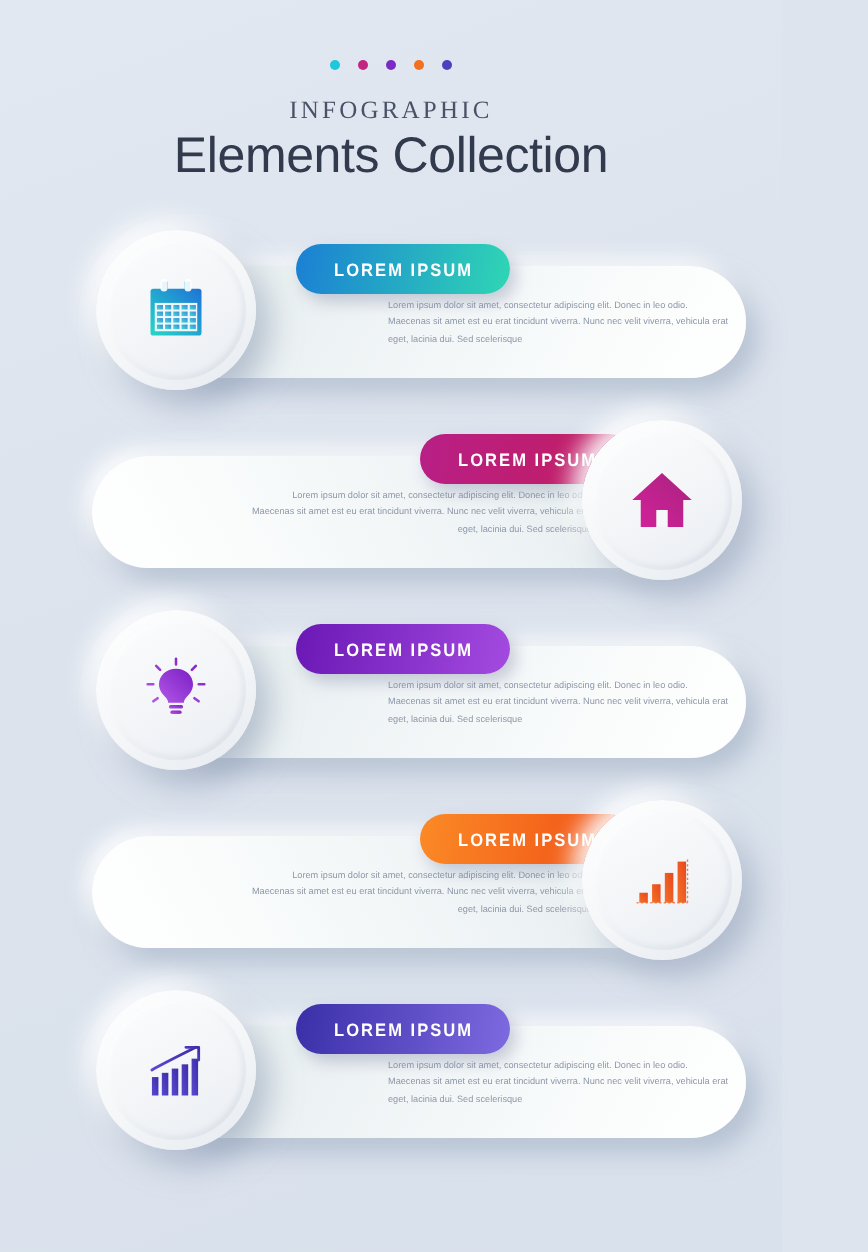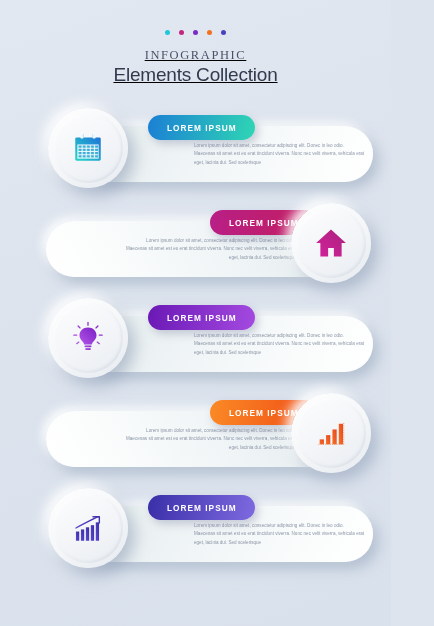--- a/index.html
+++ b/index.html
@@ -12,21 +12,20 @@
     background: #dde4ee;
     font-family: "Liberation Sans", sans-serif;
     overflow: hidden;
   }
   .page {
     position: relative;
     width: 391px;
     height: 626px;
     background: linear-gradient(160deg, #e2e8f1 0%, #dce3ed 45%, #d9e1ec 100%);
     box-sizing: border-box;
-    text-decoration: underline;
   }
 
   
   .header {
     padding-top: 30px;
     text-align: center;
   }
   .dots {
     display: flex;
     justify-content: center;
@@ -40,21 +39,21 @@
   }
   .overline {
     font-family: "Liberation Serif", serif;
     font-size: 12.5px;
     letter-spacing: 1.6px;
     color: #4a5268;
     margin-bottom: 1px;
   }
   .title {
     font-family: "Liberation Sans", sans-serif;
-    font-size: 19px;
+    font-size: 25px;
     color: #323a4d;
     letter-spacing: -0.2px;
   }
 
   
   .rows {
     position: relative;
     margin-top: 22px;
     padding-left: 28px;
   }

